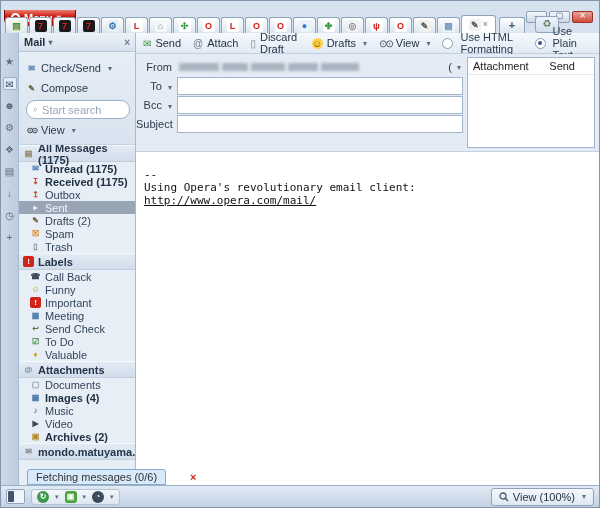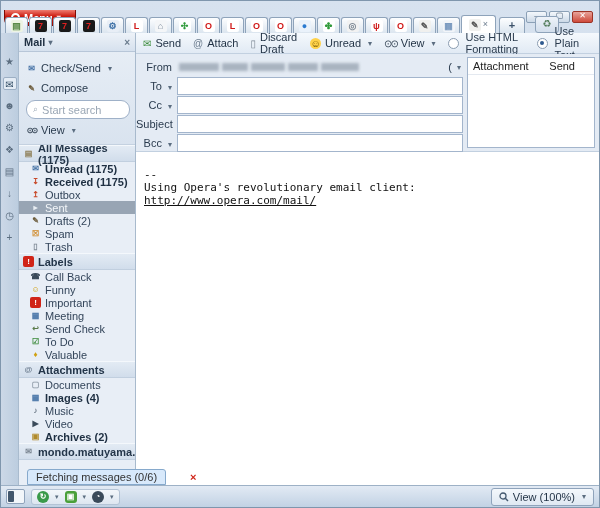--- a/index.html
+++ b/index.html
@@ -330,21 +330,21 @@
         <span class="tbtn">
           <span class="ticon" style="color:#6b7c8e">@</span>
           <span>Attach</span>
         </span>
         <span class="tbtn">
           <span class="ticon" style="color:#7d8894">▯</span>
           <span>Discard Draft</span>
         </span>
         <span class="tbtn">
           <span class="ticon" style="color:#7a5b00;background:#ffd24a;border-radius:50%;width:11px;height:11px;line-height:11px;text-align:center;">☺</span>
-          <span>Unread</span>
+          <span>Drafts</span>
           <span class="caret">▾</span>
         </span>
         <span class="tbtn">
           <span class="ticon" style="color:#3a4a5a;letter-spacing:-2px">⊙⊙</span>
           <span>View</span>
           <span class="caret">▾</span>
         </span>
         <span class="radios">
           <span class="tbtn">
             <span class="radio" id="radio-html"></span>
@@ -370,29 +370,25 @@
               <span>(</span>
               <span class="caret">▾</span>
             </span>
           </span>
         </div>
         <div class="frow">
           <span class="flabel"><span>To</span> <span class="caret">▾</span></span>
           <span class="finput"></span>
         </div>
         <div class="frow">
-          <span class="flabel"><span>Cc</span> <span class="caret">▾</span></span>
+          <span class="flabel"><span>Bcc</span> <span class="caret">▾</span></span>
           <span class="finput"></span>
         </div>
         <div class="frow">
           <span class="flabel">Subject</span>
-          <span class="finput"></span>
-        </div>
-        <div class="frow">
-          <span class="flabel"><span>Bcc</span> <span class="caret">▾</span></span>
           <span class="finput"></span>
         </div>
         <div class="attachpanel">
           <div class="attachhead">
             <span>Attachment</span>
             <span class="sz">Send</span>
           </div>
         </div>
       </div>
 

